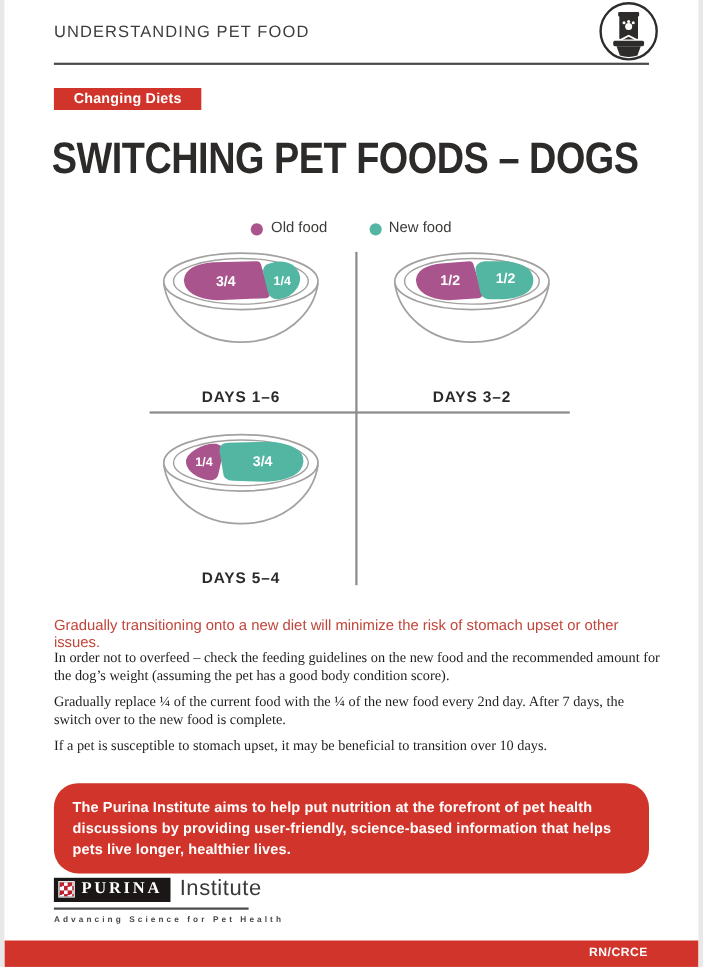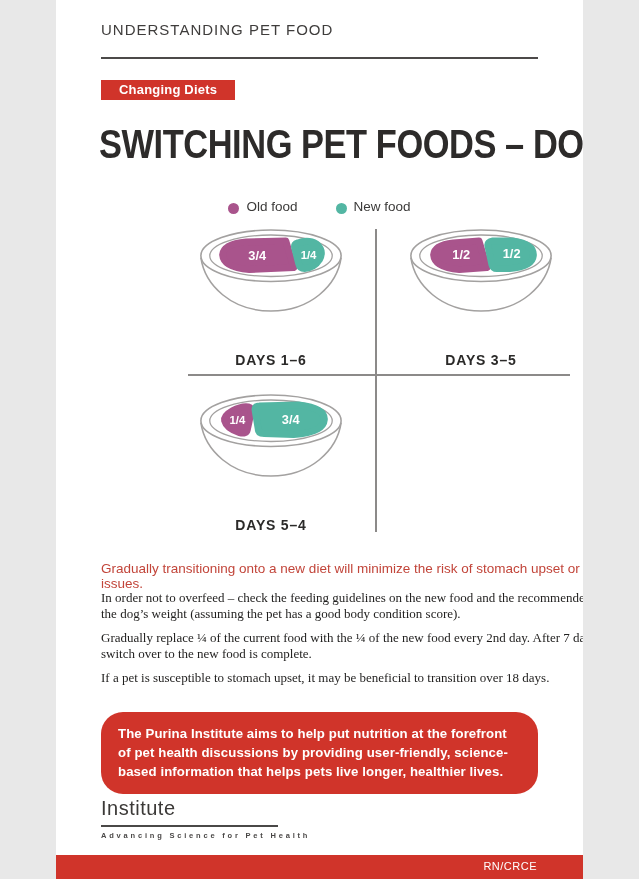--- a/index.html
+++ b/index.html
@@ -1,19 +1,19 @@
 <!DOCTYPE html>
 <html><head>
 <meta charset="utf-8">
 <style>
   * { margin:0; padding:0; box-sizing:border-box; }
   html,body { background:#e8e8e8; }
   body { font-family:"Liberation Sans", sans-serif; }
   .page {
-    position:relative; width:527px; height:879px; background:#ffffff;
+    position:relative; width:631px; height:879px; background:#ffffff;
     margin:0 auto; overflow:hidden;
   }
   
   .header-title {
     position:absolute; left:45px; top:21px;
     font-size:15px; letter-spacing:1px; color:#3f3d3c; font-weight:400;
   }
   .header-icon { position:absolute; left:539px; top:1px; }
   .header-rule {
     position:absolute; left:45px; right:45px; top:57px; height:2px; background:#4c4a49;
@@ -84,21 +84,21 @@
     font-size:15px; letter-spacing:2.5px;
   }
   .institute-text { font-size:20px; color:#3b3937; letter-spacing:.5px; }
   .logo-rule { width:177px; height:1.5px; background:#4a4847; margin-top:5px; }
   .tagline {
     margin-top:4px; font-size:7.5px; font-weight:700; letter-spacing:2.8px; color:#4a4847;
   }
   
   .bottom-bar {
     position:absolute; left:0; right:0; bottom:0; height:24px; background:#d0342a;
-    color:#fff; font-size:11px; font-weight:400; letter-spacing:.5px;
+    color:#fff; font-size:11px; font-weight:700; letter-spacing:.5px;
     text-align:right; line-height:23px; padding-right:46px;
   }
 </style>
 </head>
 <body>
 
 <div class="page">
 
   <div class="header-title">UNDERSTANDING PET FOOD</div>
 
@@ -150,21 +150,21 @@
     <div class="cell">
       <svg width="158" height="99" viewBox="0 0 160 100">
         <path d="M9,32 C13,60 40,86 80,86 C120,86 147,60 151,32" fill="none" stroke="#a3a1a0" stroke-width="1.6"></path>
         <ellipse cx="80" cy="30" rx="71" ry="26" fill="#ffffff" stroke="#a3a1a0" stroke-width="1.6"></ellipse>
         <ellipse cx="80" cy="30" rx="62" ry="21" fill="none" stroke="#a3a1a0" stroke-width="1.3"></ellipse>
         <path fill="#a9548c" stroke="#a9548c" stroke-width="7" stroke-linejoin="round" d="M52,17 L78,15 L86,42 L58,44 Q33,42 32,29 Q33,19 52,17 Z"></path>
         <path fill="#53b6a3" stroke="#53b6a3" stroke-width="7" stroke-linejoin="round" d="M92,15 L112,15 Q134,18 133,30 Q132,41 109,43 L96,43 Q92,43 91,39 L87,20 Q86,16 92,15 Z"></path>
         <text class="fraction" x="60" y="33">1/2</text>
         <text class="fraction" x="111" y="32">1/2</text>
       </svg>
-      <div class="bowl-label">DAYS 3–5</div>
+      <div class="bowl-label">DAYS 3–2</div>
     </div>
 
     <div class="cell row2">
       <svg width="158" height="99" viewBox="0 0 160 100">
         <path d="M9,32 C13,60 40,86 80,86 C120,86 147,60 151,32" fill="none" stroke="#a3a1a0" stroke-width="1.6"></path>
         <ellipse cx="80" cy="30" rx="71" ry="26" fill="#ffffff" stroke="#a3a1a0" stroke-width="1.6"></ellipse>
         <ellipse cx="80" cy="30" rx="62" ry="21" fill="none" stroke="#a3a1a0" stroke-width="1.3"></ellipse>
         <path fill="#a9548c" stroke="#a9548c" stroke-width="7" stroke-linejoin="round" d="M41,20 Q50,15 57,16 Q61,17 60,21 L56,39 Q55,44 48,42 Q35,38 33,30 Q32,25 41,20 Z"></path>
         <path fill="#53b6a3" stroke="#53b6a3" stroke-width="7" stroke-linejoin="round" d="M68,15 L108,14 Q135,17 134,29 Q133,42 103,44 L73,43 Q67,43 67,38 L64,20 Q63,15 68,15 Z"></path>
         <text class="fraction fraction-sm" x="46" y="33">1/4</text>
@@ -176,27 +176,31 @@
 
     <div class="divider-v"></div>
     <div class="divider-h"></div>
   </div>
 
   <div class="lead">Gradually transitioning onto a new diet will minimize the risk of stomach upset or other issues.</div>
 
   <div class="paragraphs">
     <p>In order not to overfeed – check the feeding guidelines on the new food and the recommended amount for the dog’s weight (assuming the pet has a good body condition score).</p>
     <p>Gradually replace ¼ of the current food with the ¼ of the new food every 2nd day. After 7 days, the switch over to the new food is complete.</p>
-    <p>If a pet is susceptible to stomach upset, it may be beneficial to transition over 18 days.</p>
+    <p>If a pet is susceptible to stomach upset, it may be beneficial to transition over 10 days.</p>
   </div>
 
   <div class="callout">The Purina Institute aims to help put nutrition at the forefront of pet health discussions by providing user-friendly, science-based information that helps pets live longer, healthier lives.</div>
 
   <div class="logo">
     <div class="logo-row">
+      <div class="purina-box">
+        <span class="checker"></span>
+        <span class="purina-text">PURINA</span>
+      </div>
       <span class="institute-text">Institute</span>
     </div>
     <div class="logo-rule"></div>
     <div class="tagline">Advancing Science for Pet Health</div>
   </div>
 
   <div class="bottom-bar">
     <span>RN/CRCE</span>
   </div>
 

